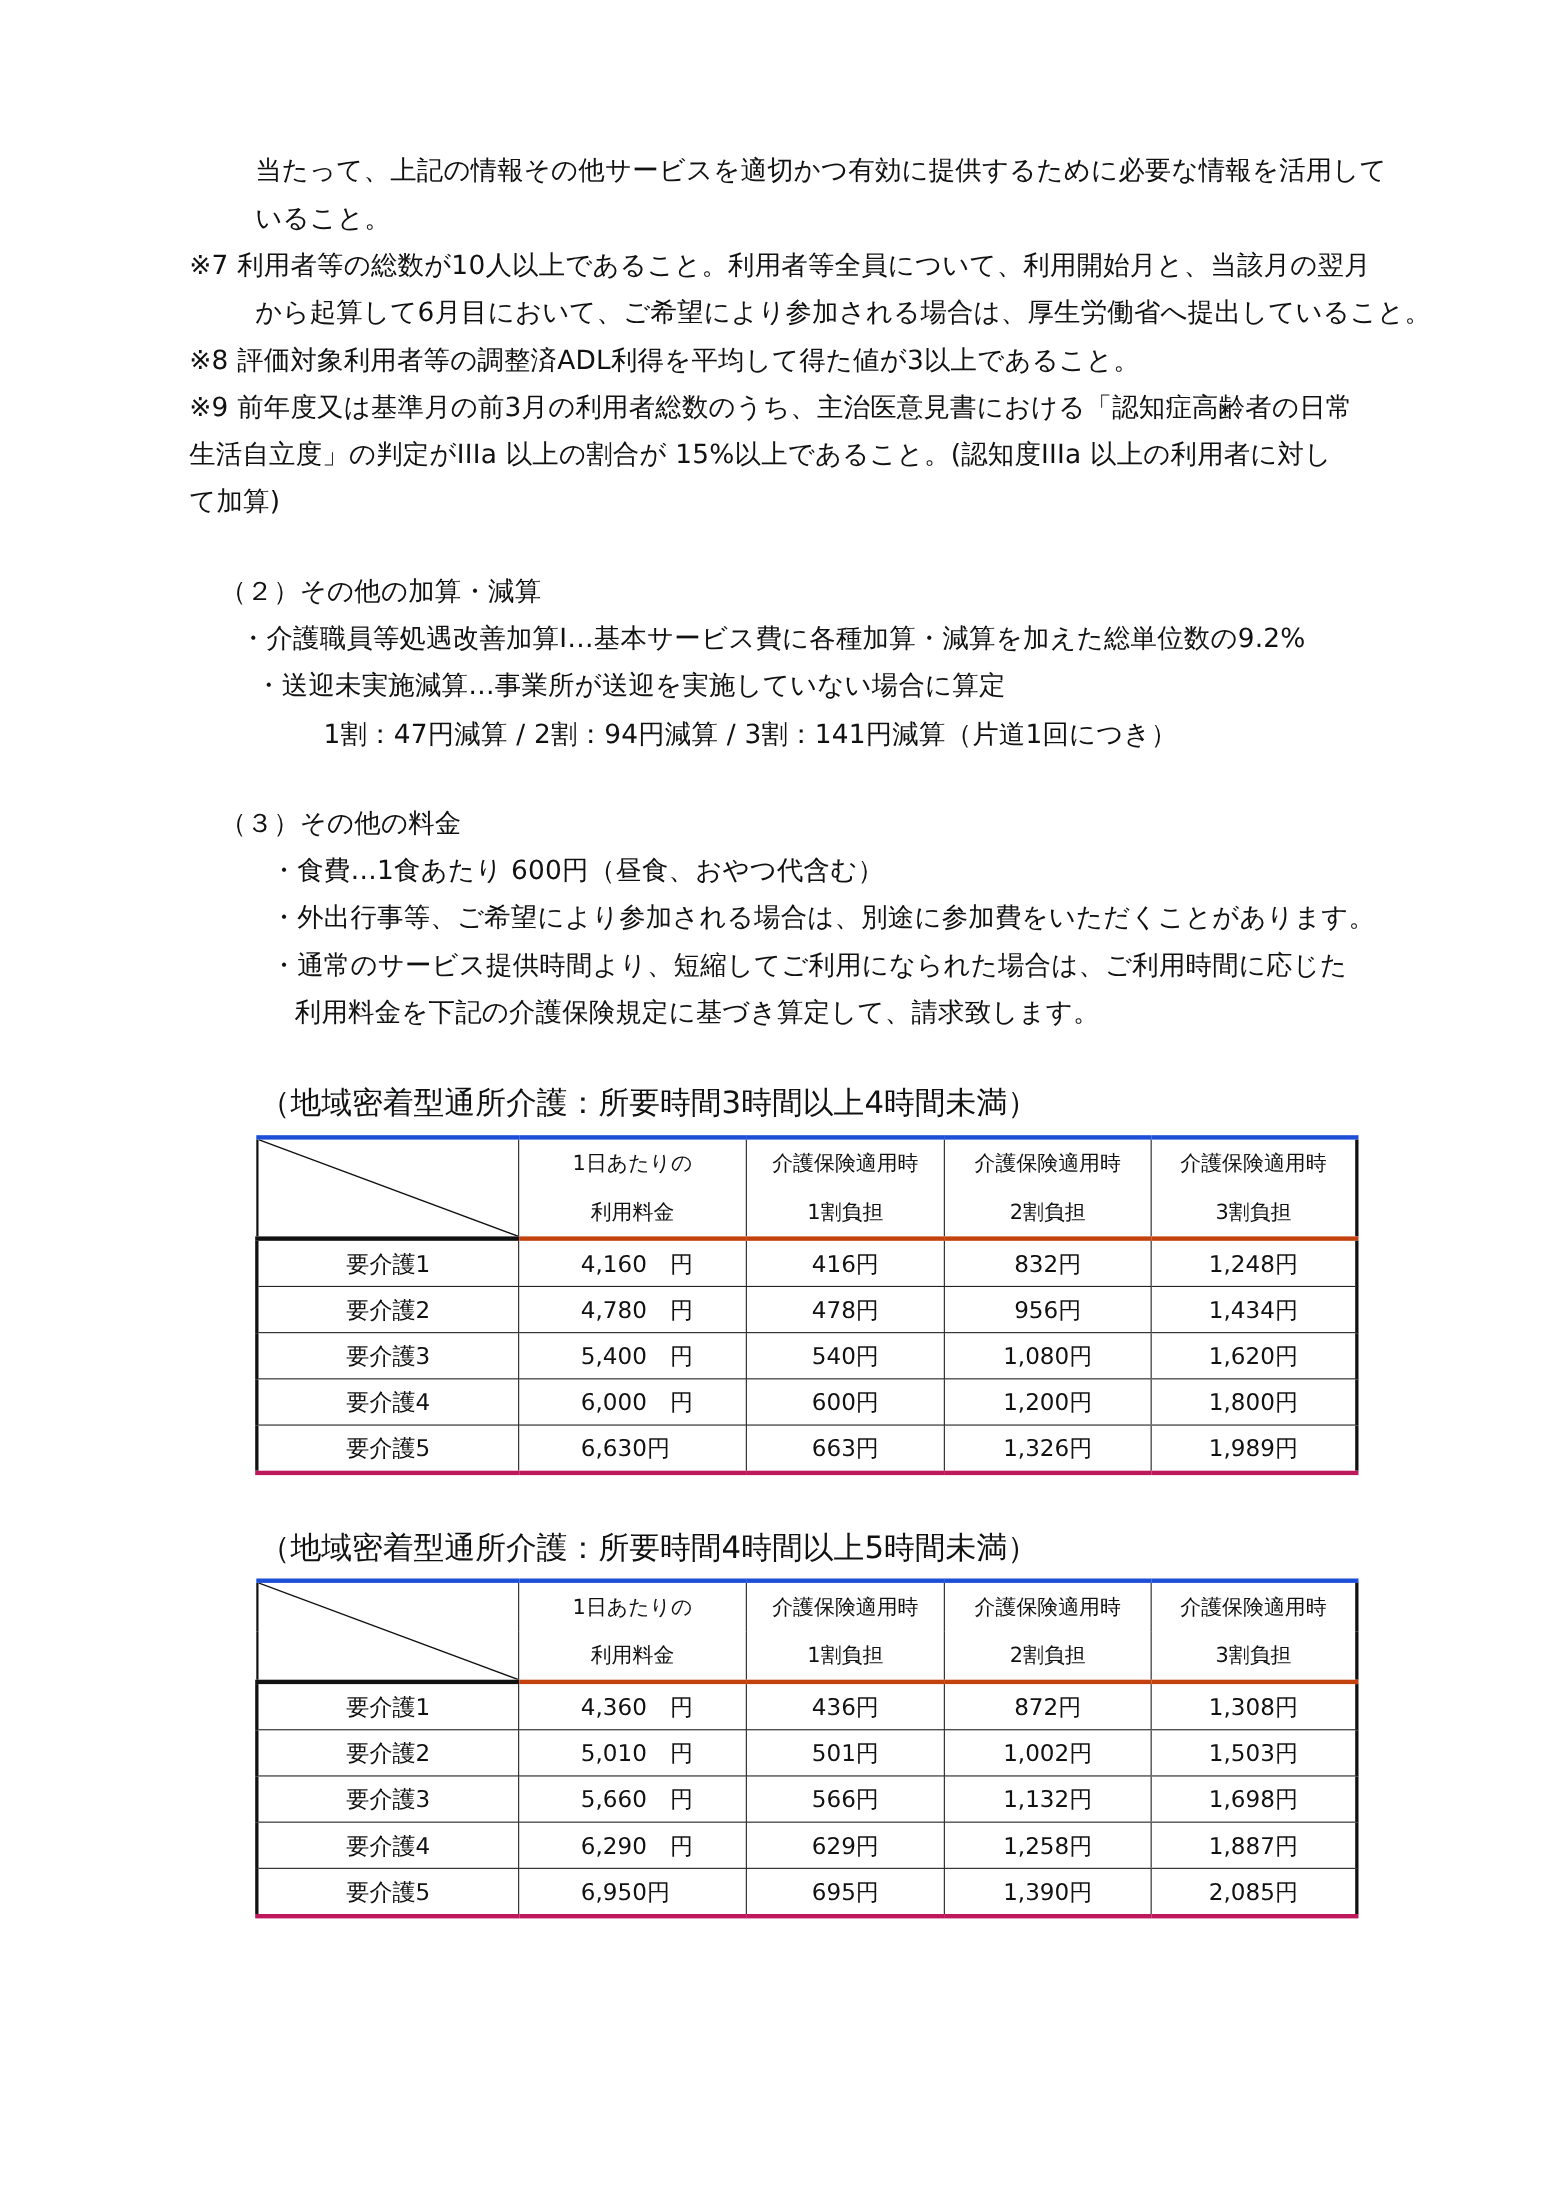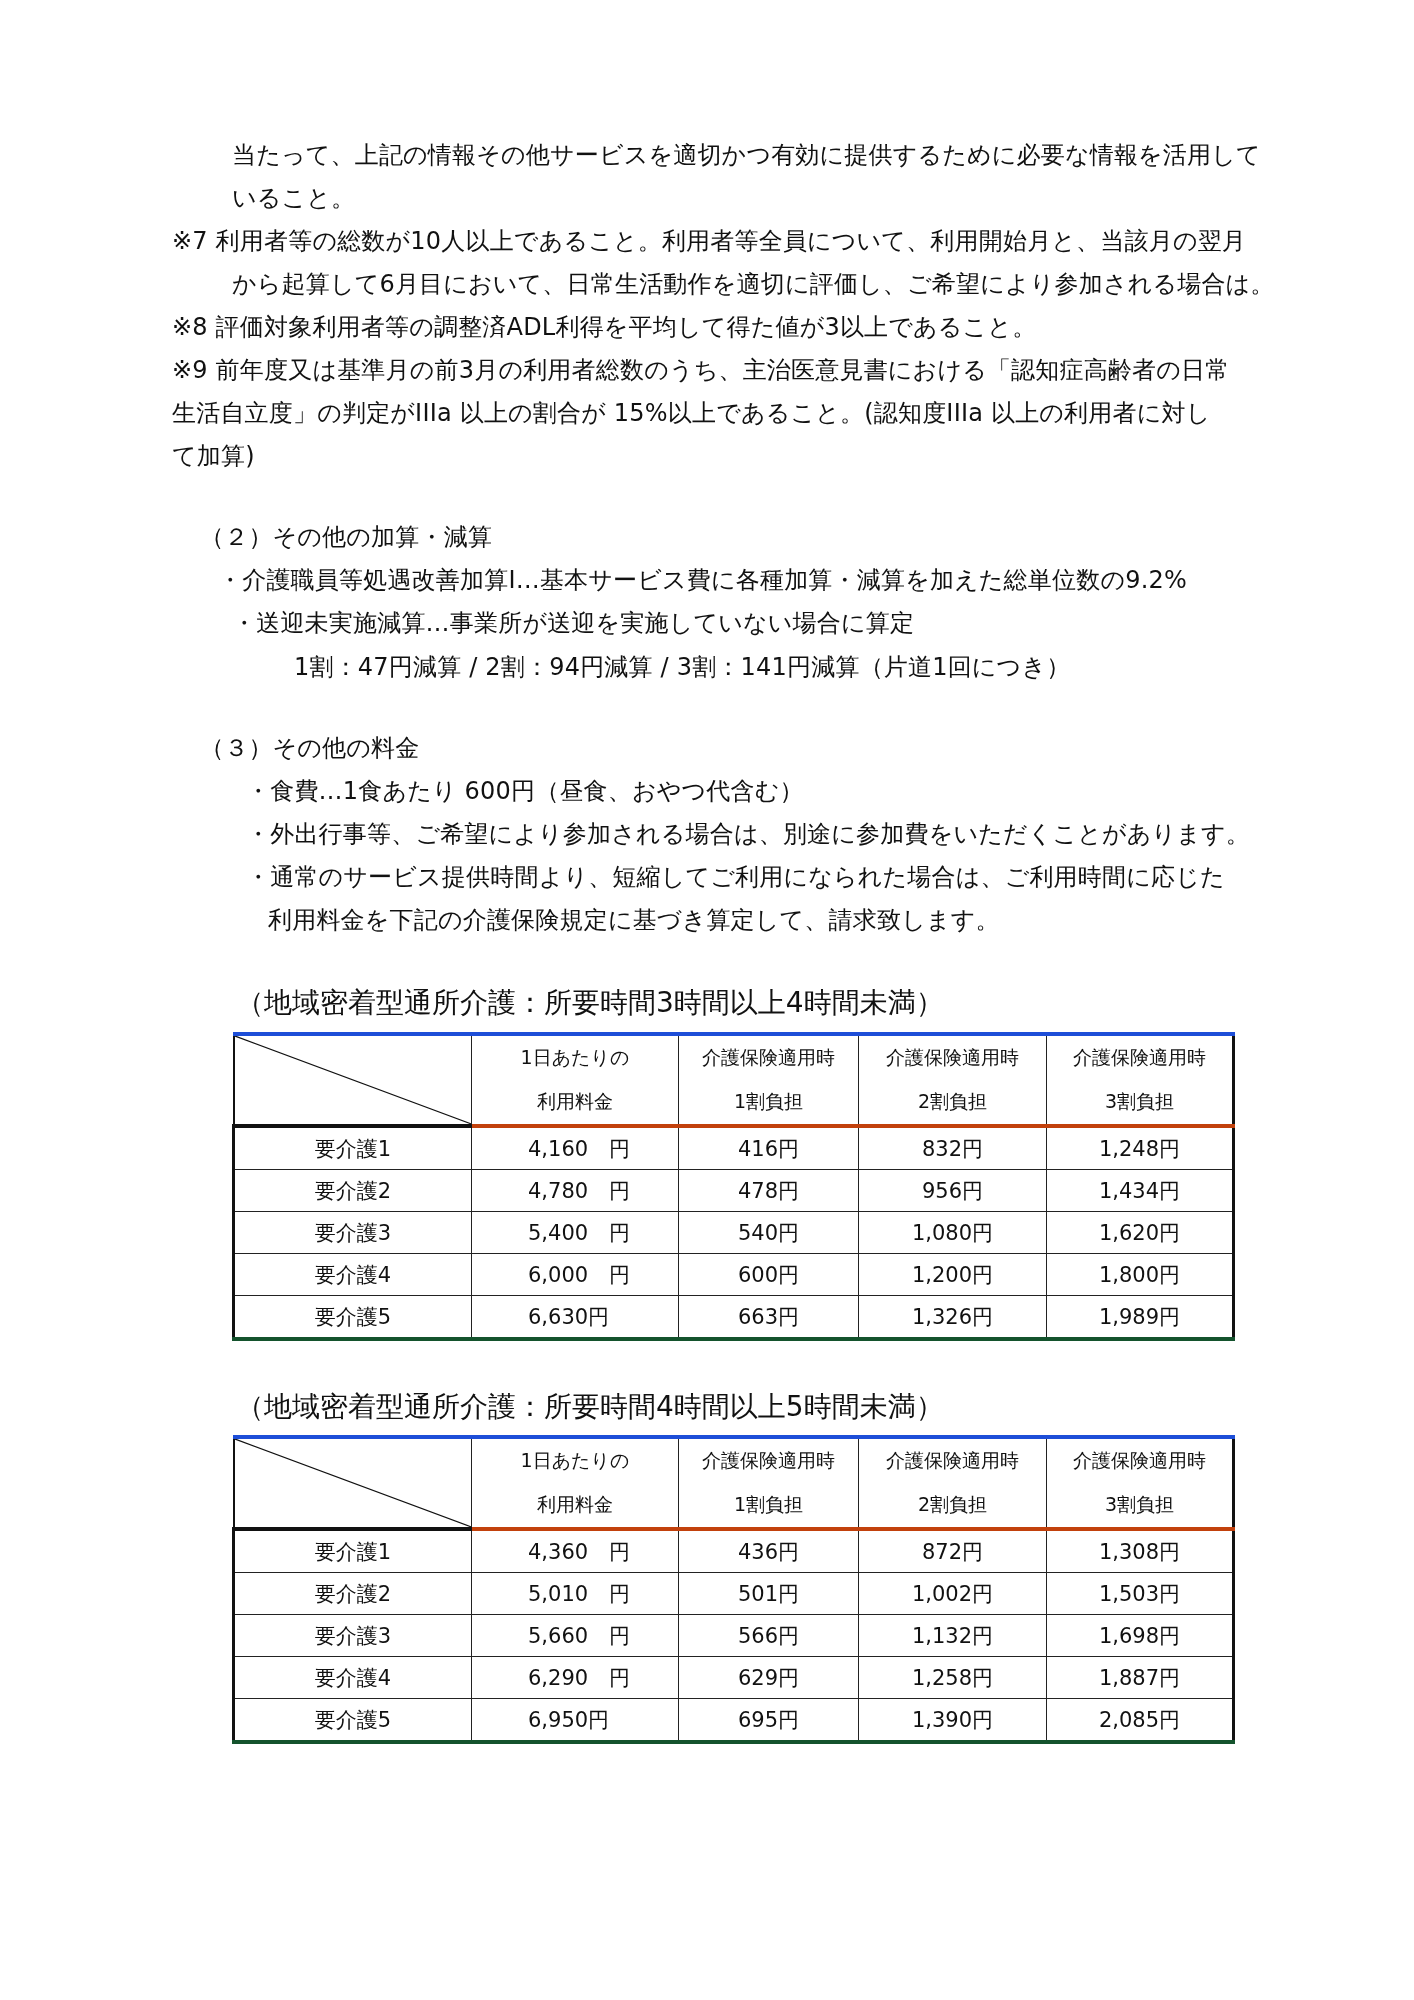--- a/index.html
+++ b/index.html
@@ -6,35 +6,35 @@
   body { width: 1414px; height: 2000px; position: relative; overflow: hidden;
          font-family: "DejaVu Sans", "Liberation Sans", sans-serif; color: #111; }
   .line { position: absolute; font-size: 24px; line-height: 30px; white-space: nowrap; letter-spacing: 0.2px; }
   .caption { position: absolute; font-size: 28px; line-height: 30px; white-space: nowrap; }
   .tbl { position: absolute; left: 232px; width: 1000px; border-collapse: collapse; table-layout: fixed; }
   .tbl td { font-size: 21px; height: 41px; padding: 0; text-align: center; vertical-align: middle;
             border: 1.5px solid #222; }
   .tbl tr.h td { height: 44px; font-size: 19px; border-top: none; border-bottom: none; }
   .tbl tr.h1 td { border-top: 4px solid #1d4ed8; }
   .tbl tr.h2 td { border-bottom: 4px solid #c2410c; }
-  .tbl tr.last td { border-bottom: 4px solid #14532d; }
+  .tbl tr.last td { border-bottom: 4px solid #be185d; }
   .tbl td.dash { border-left: 1.5px dashed #444; border-right: 1.5px dashed #444; }
   .tbl td.diag { position: relative; border-left: 2px solid #111; }
   .diag svg { position: absolute; left: 0; top: 0; width: 100%; height: 100%; }
   .tbl td.rowlabel { border-left: 3px solid #111; }
   .tbl td.rightcol { border-right: 3px solid #111; }
   .tbl td.fee { text-align: left; padding-left: 56px; }
 </style>
 </head>
 <body>
 
 <div class="line" style="left:232px; top:140px;">当たって、上記の情報その他サービスを適切かつ有効に提供するために必要な情報を活用して</div>
 <div class="line" style="left:232px; top:183px;">いること。</div>
 <div class="line" style="left:172px; top:226px;">※7 利用者等の総数が10人以上であること。利用者等全員について、利用開始月と、当該月の翌月</div>
-<div class="line" style="left:232px; top:269px;">から起算して6月目において、日常生活動作を適切に評価し、ご希望により参加される場合は。</div>
+<div class="line" style="left:232px; top:269px;">から起算して6月目において、ご希望により参加される場合は、厚生労働省へ提出していること。</div>
 <div class="line" style="left:172px; top:312px;">※8 評価対象利用者等の調整済ADL利得を平均して得た値が3以上であること。</div>
 <div class="line" style="left:172px; top:355px;">※9 前年度又は基準月の前3月の利用者総数のうち、主治医意見書における「認知症高齢者の日常</div>
 <div class="line" style="left:172px; top:398px;">生活自立度」の判定がIIIa 以上の割合が 15%以上であること。(認知度IIIa 以上の利用者に対し</div>
 <div class="line" style="left:172px; top:441px;">て加算)</div>
 
 <div class="line" style="left:200px; top:522px;">（２）その他の加算・減算</div>
 <div class="line" style="left:218px; top:565px;">・介護職員等処遇改善加算Ⅰ…基本サービス費に各種加算・減算を加えた総単位数の9.2%</div>
 <div class="line" style="left:232px; top:608px;">・送迎未実施減算…事業所が送迎を実施していない場合に算定</div>
 <div class="line" style="left:294px; top:652px;">1割：47円減算 / 2割：94円減算 / 3割：141円減算（片道1回につき）</div>
 

